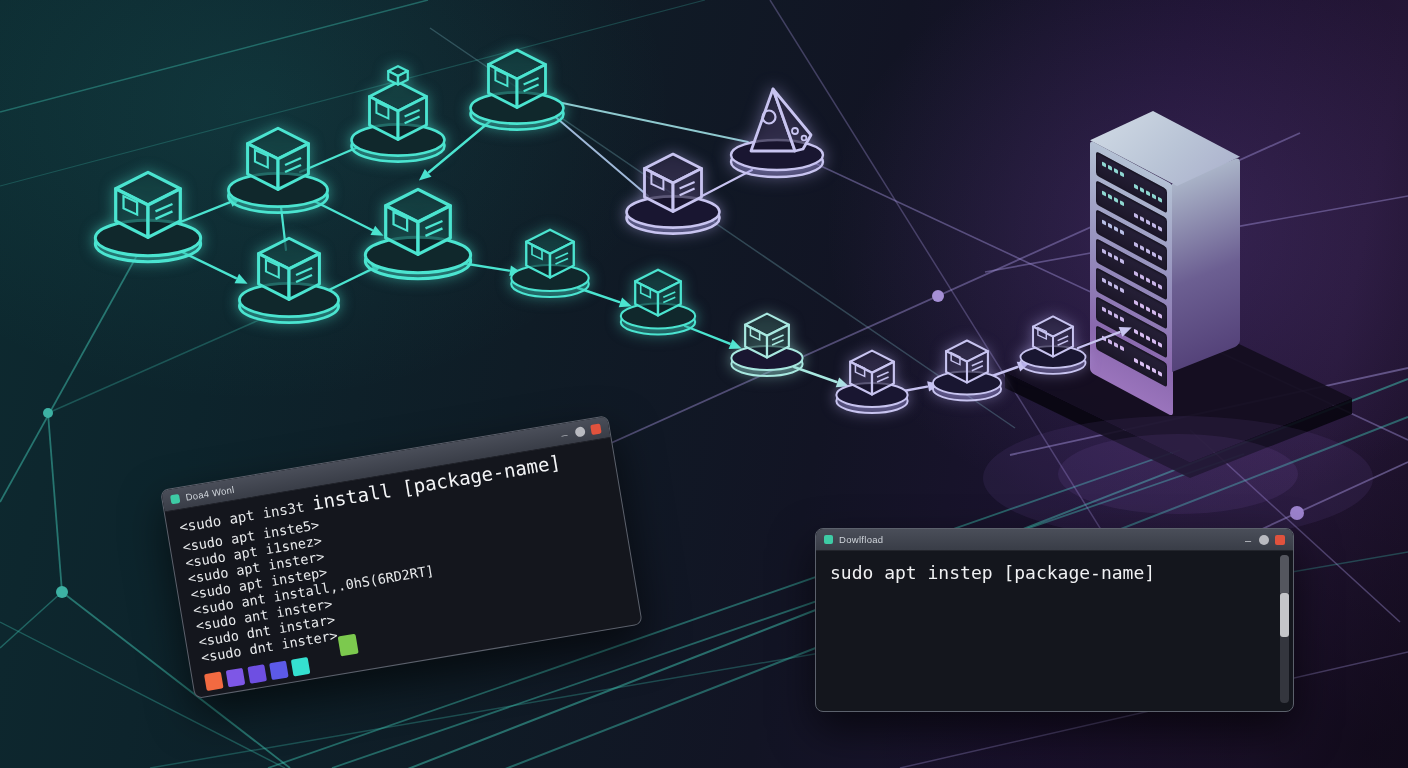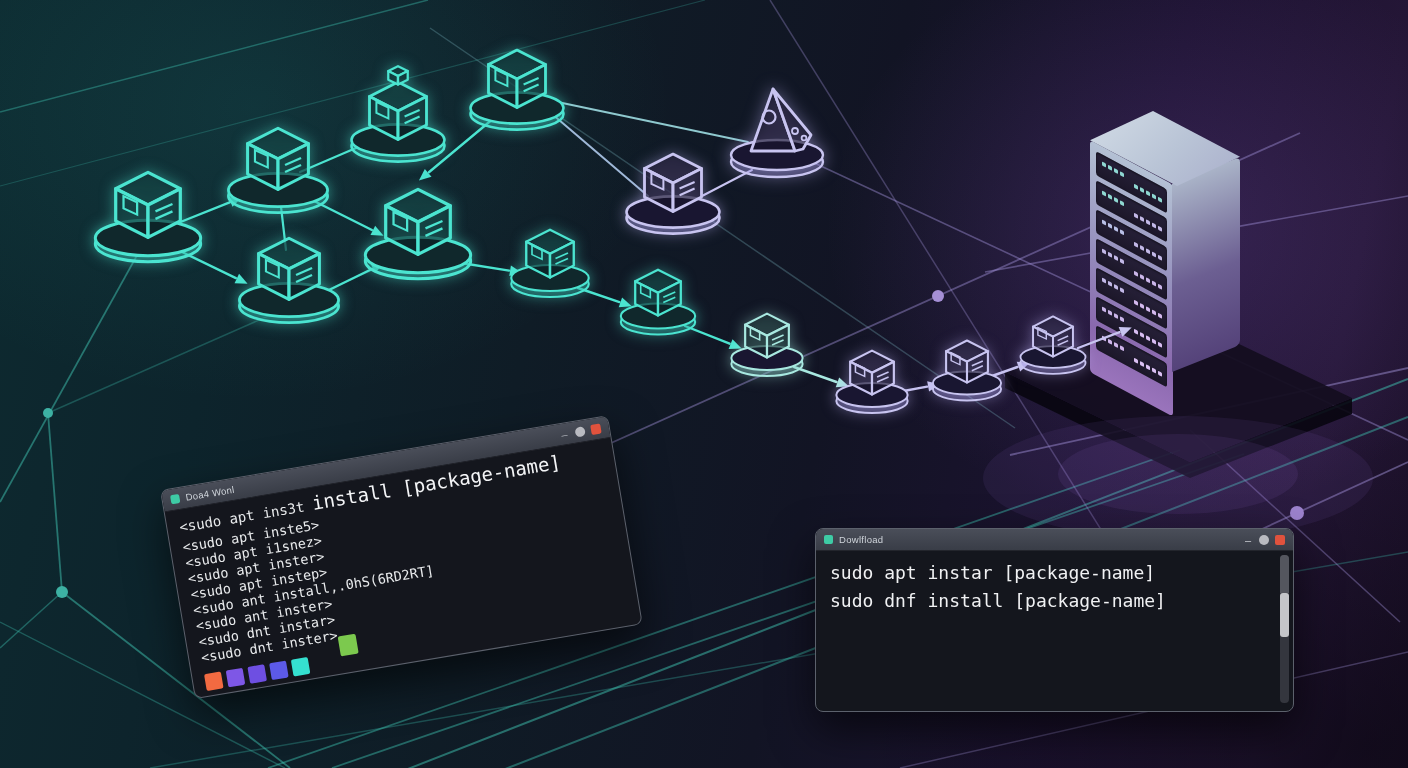--- a/index.html
+++ b/index.html
@@ -474,22 +474,21 @@
   <div class="term" id="term-right" style="z-index:5">
     <div class="titlebar">
       <div class="tb-icon"></div>
       <div class="tb-title">Dowlfload</div>
       <div class="tb-spacer"></div>
       <div class="tb-min">–</div>
       <div class="tb-circle"></div>
       <div class="tb-close"></div>
     </div>
     <div class="body">
-      <div>sudo apt instar [package-name]</div>
-      <div>sudo dnf install [package-name]</div>
+      <div>sudo apt instep [package-name]</div>
       <div class="scrollbar">
         <div class="scroll-seg"></div>
         <div class="scroll-thumb"></div>
       </div>
     </div>
   </div>
 
 </div>
 
 </body></html>

